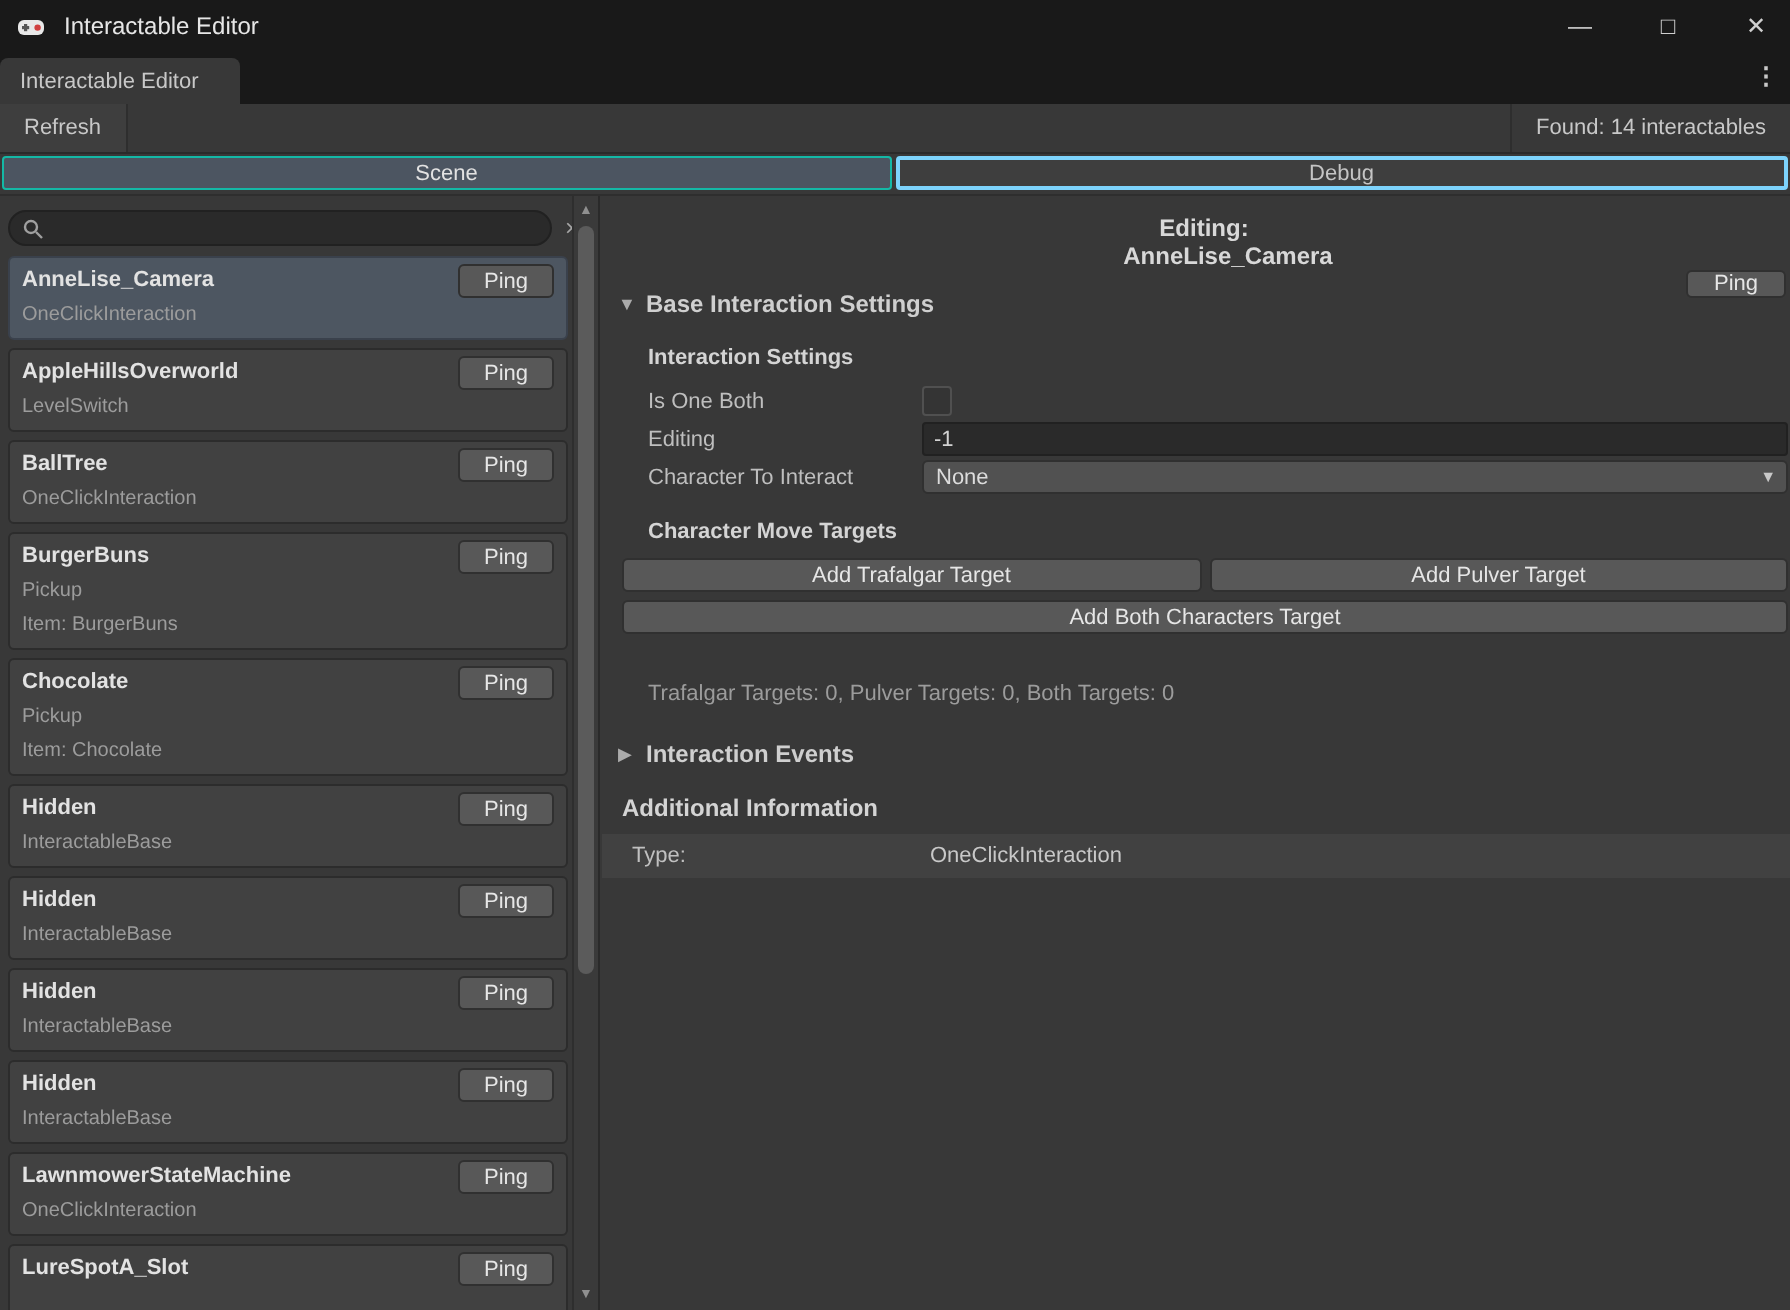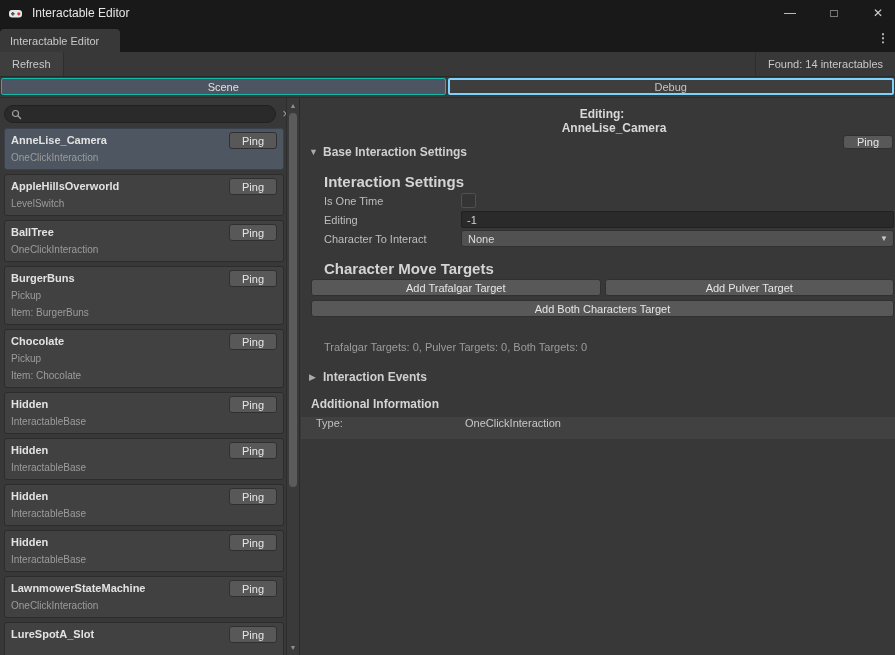--- a/index.html
+++ b/index.html
@@ -51,35 +51,35 @@
   .right { position:absolute; left:301px; right:0; top:0; bottom:0; }
   .editing-row { margin:9px 2px 0 10px; display:flex; align-items:center; height:18px;flex-direction:column; }
   .lbl-editing, .val-editing { font-size:12px; font-weight:bold; color:#D8D8D8; }
   .val-editing { margin-left:24px; }
   .ubtn { background:#585858; border:1px solid #303030; border-radius:3px; color:#E6E6E6; font-size:11px; height:17px; font-family:inherit; }
   .ping-top { margin-left:auto; width:50px; height:18px; }
   .foldout { display:flex; align-items:center; margin:19px 0 0 8px; height:16px; font-size:12px; font-weight:bold; color:#CFCFCF; }
   .foldout.events { margin-top:15px; }
   .foldout .tri { width:14px; font-size:9px; color:#ABABAB; font-weight:normal; }
   .section { margin-left:10px; margin-right:1px; }
-  .sec-header { margin-top:13px; padding-left:13px; font-size:15px; font-weight:bold; color:#D4D4D4; height:13px; }
+  .sec-header { margin-top:13px; padding-left:13px; font-size:11px; font-weight:bold; color:#D4D4D4; height:13px; }
   .sec-header.mt2 { margin-top:12px; }
   .prop-row { display:flex; align-items:center; height:19px; padding-left:13px; }
   .prop-row.first { margin-top:5px; }
   .prop-label { width:137px; flex:none; font-size:11px; color:#BEBEBE; }
   .checkbox { width:15px; height:15px; background:#343434; border:1px solid #505050; border-radius:2px; }
   .text-field { flex:1; height:17px; background:#2A2A2A; border:1px solid #212121; border-radius:2px; color:#D2D2D2; font-size:11px; padding:0 5px; font-family:inherit; min-width:0; }
   .dropdown { flex:1; height:17px; background:#515151; border:1px solid #303030; border-radius:3px; display:flex; align-items:center; padding:0 6px; position:relative; font-size:11px; color:#DCDCDC; }
   .dd-arrow { position:absolute; right:5px; font-size:8px; color:#C8C8C8; }
   .btn-row { display:flex; gap:4px; margin-top:6px; }
   .btn-row .ubtn { flex:1; }
   .full-btn { display:block; width:100%; margin-top:4px; }
   .summary { margin-top:24px; padding-left:13px; font-size:11px; color:#9C9C9C; height:13px; }
   .add-info-header { margin:12px 0 0 10px; font-size:12px; font-weight:bold; color:#D4D4D4; height:14px; }
-  .type-row { margin-top:6px; height:22px; background:#414141; display:flex; padding-left:15px; }
+  .type-row { margin-top:6px; height:22px; background:#414141; display:flex; align-items:center; padding-left:15px; }
   .type-label { width:149px; flex:none; font-size:11px; color:#C0C0C0; }
   .type-value { font-size:11px; color:#C8C8C8; }
 </style>
 </head>
 <body>
 
 <div class="titlebar">
   <svg class="win-icon" viewBox="0 0 15 15">
     <rect x="1" y="4" width="13" height="7.5" rx="3" fill="#E8E8E8"></rect>
     <circle cx="10.8" cy="7.8" r="1.6" fill="#D04040"></circle>
@@ -212,21 +212,21 @@
 
     <div class="foldout">
       <span class="tri">▼</span>
       <span>Base Interaction Settings</span>
     </div>
 
     <div class="section">
       <div class="sec-header">Interaction Settings</div>
 
       <div class="prop-row first">
-        <span class="prop-label">Is One Time</span>
+        <span class="prop-label">Is One Both</span>
         <span class="checkbox"></span>
       </div>
 
       <div class="prop-row">
         <span class="prop-label">Editing</span>
         <input class="text-field" value="-1" style="">
       </div>
 
       <div class="prop-row">
         <span class="prop-label">Character To Interact</span>

